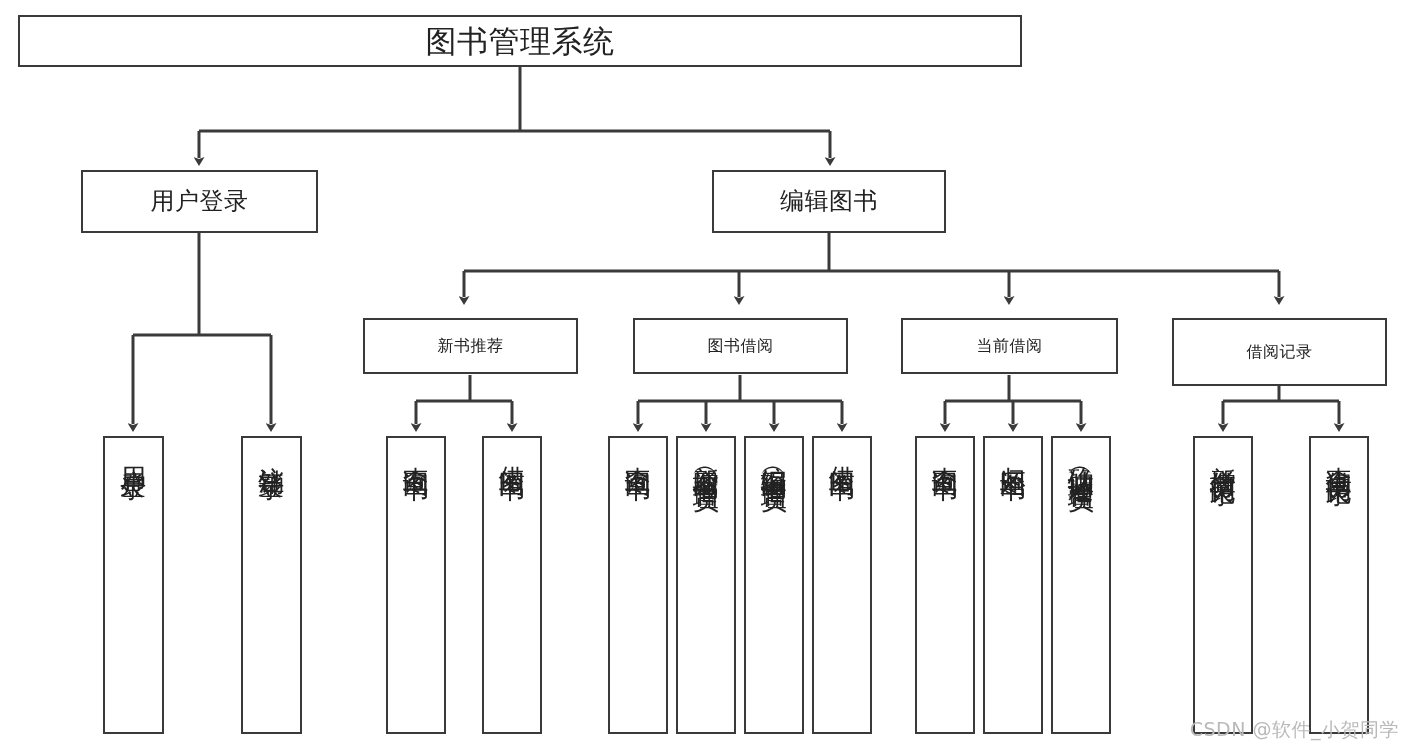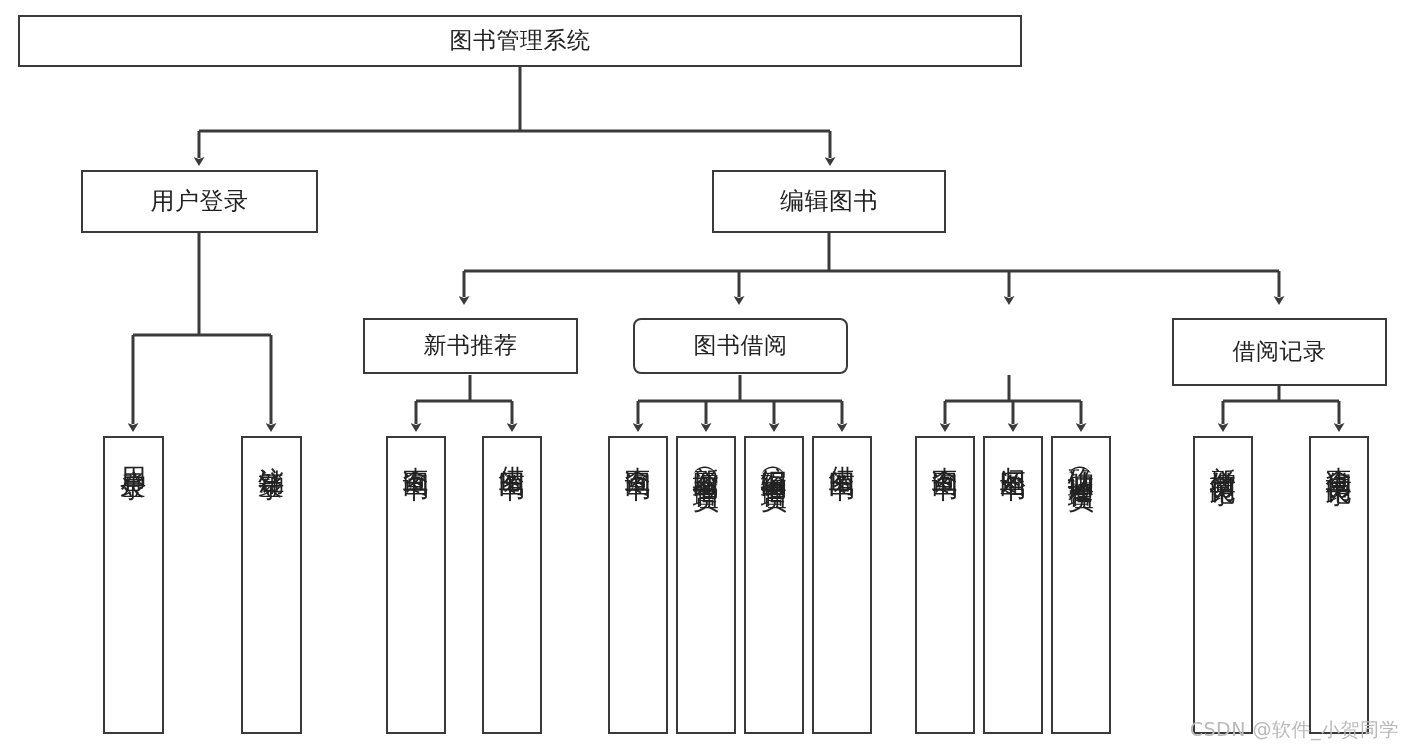--- a/index.html
+++ b/index.html
@@ -34,23 +34,23 @@
     align-items: center;
     justify-content: center;
     color: #222222;
     text-align: center;
   }
   .node .label {
     display: block;
     line-height: 1.12;
     letter-spacing: 0.5px;
   }
-  .node-root .label { font-size: 23px; }
+  .node-root .label { font-size: 31px; }
   .node-l2 .label  { font-size: 24px; }
-  .node-l3 .label  { font-size: 23px; }
+  .node-l3 .label  { font-size: 16px; }
   .node-leaf {
     align-items: flex-start;
     padding-top: 8px;
   }
   .node-leaf .label {
     writing-mode: vertical-rl;
     text-orientation: upright;
     font-size: 26px;
     line-height: 1.18;
     letter-spacing: 3px;
@@ -129,22 +129,25 @@
   <div class="node node-l2" style="left:81px; top:170px; width:237px; height:63px;">
     <span class="label">用户登录</span>
   </div>
   <div class="node node-l2" style="left:712px; top:170px; width:234px; height:63px;">
     <span class="label">编辑图书</span>
   </div>
 
   <div class="node node-l3" style="left:363px; top:318px; width:215px; height:56px;">
     <span class="label">新书推荐</span>
   </div>
-  <div class="node node-l3" style="left:633px; top:318px; width:215px; height:56px;border-radius:8px;">
+  <div class="node node-l3" style="left:633px; top:318px; width:215px; height:56px;">
     <span class="label">图书借阅</span>
+  </div>
+  <div class="node node-l3" style="left:901px; top:318px; width:217px; height:56px;">
+    <span class="label">当前借阅</span>
   </div>
   <div class="node node-l3" style="left:1172px; top:318px; width:215px; height:68px;">
     <span class="label">借阅记录</span>
   </div>
 
   <div class="node node-leaf" style="left:103px; top:436px; width:61px; height:298px;">
     <span class="label">用户登录</span>
   </div>
   <div class="node node-leaf" style="left:241px; top:436px; width:61px; height:298px;">
     <span class="label">注销登录</span>

